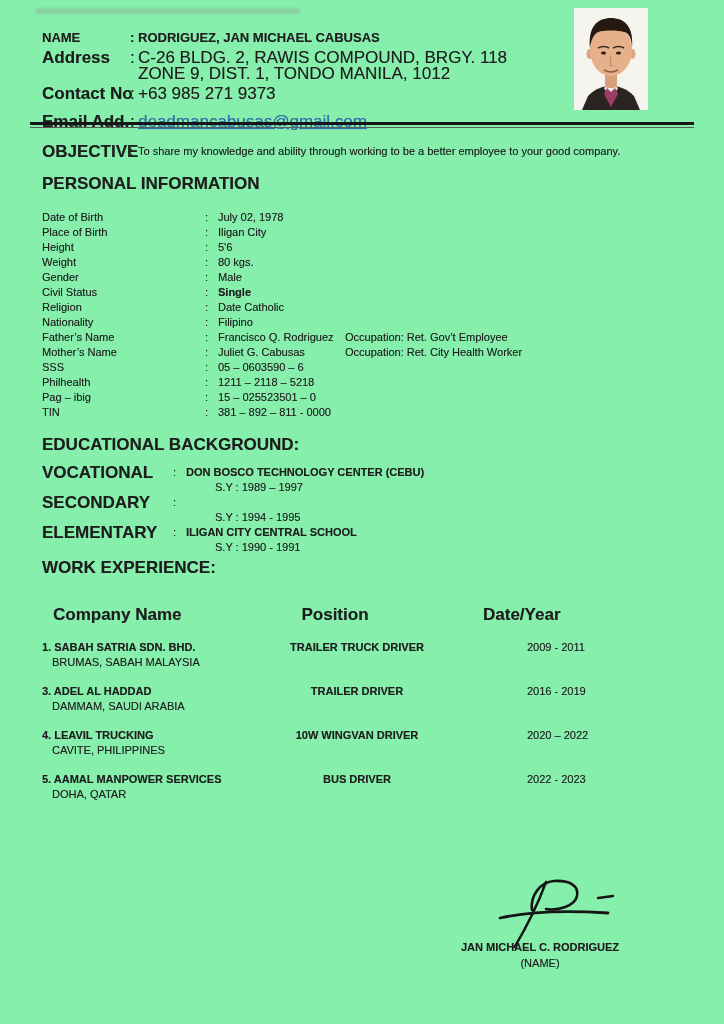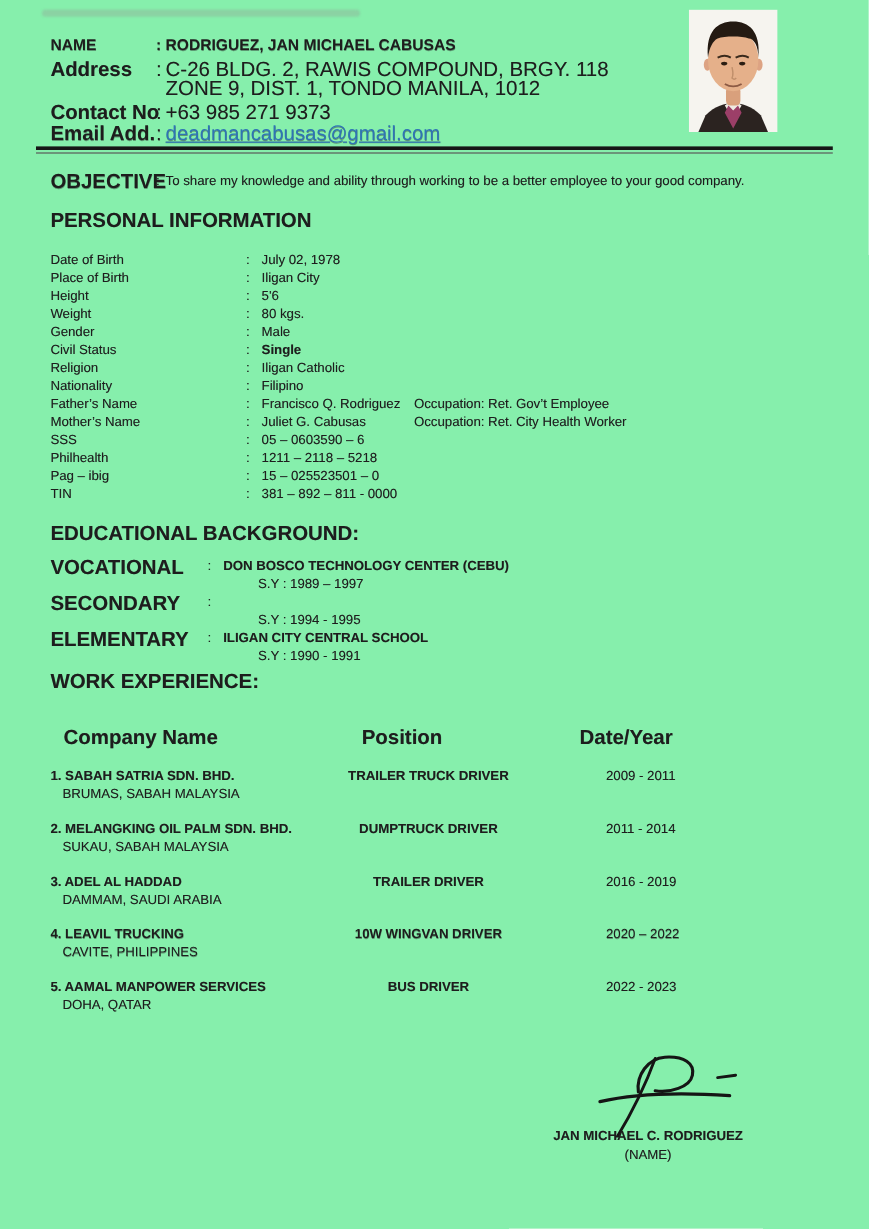--- a/index.html
+++ b/index.html
@@ -45,21 +45,21 @@
   
   .wk-head{left:42px;top:607px;width:660px;position:absolute;height:16px;}
   .wk-head .c1{position:absolute;left:11px;}
   .wk-head .c2{position:absolute;left:238px;width:110px;text-align:center;}
   .wk-head .c3{position:absolute;left:441px;}
   .wk{left:42px;top:640px;width:660px;}
   .wk-row{position:relative;height:30px;margin-bottom:14px;}
   .wk-row .co{position:absolute;left:0;top:0;white-space:nowrap;}
   .wk-row .loc{position:absolute;left:10px;top:15px;white-space:nowrap;}
   .wk-row .pos{position:absolute;left:230px;top:0;width:170px;text-align:center;white-space:nowrap;}
-  .wk-row .dt{position:absolute;left:463px;top:0;white-space:nowrap;}
+  .wk-row .dt{position:absolute;left:485px;top:0;white-space:nowrap;}
   
   .sig-svg{left:486px;top:876px;}
   .sig-name{left:440px;top:940px;width:200px;text-align:center;
     font-weight:700;white-space:nowrap;}
   .sig-cap{left:440px;top:956px;width:200px;text-align:center;}
   .photo{left:574px;top:8px;width:74px;height:102px;}
 </style>
 </head>
 <body>
 
@@ -97,21 +97,21 @@
       <span class="val">C-26 BLDG. 2, RAWIS COMPOUND, BRGY. 118</span>
     </div>
     <div class="hdr-row fs12">
       <span class="val">ZONE 9, DIST. 1, TONDO MANILA, 1012</span>
     </div>
     <div class="hdr-row fs12" style="margin-top:4px;">
       <span class="lbl b">Contact No</span>
       <span class="col">:</span>
       <span class="val">+63 985 271 9373</span>
     </div>
-    <div class="hdr-row fs12" style="margin-top:2px;">
+    <div class="hdr-row fs12" style="margin-top:12px;">
       <span class="lbl b">Email Add.</span>
       <span class="col">:</span>
       <a class="val email" href="#">deadmancabusas@gmail.com</a>
     </div>
   </div>
 
   <div class="abs divider"></div>
 
   <div class="obj fs11">
     <span class="b fs12">OBJECTIVE</span>
@@ -148,21 +148,21 @@
       <span class="val">Male</span>
     </div>
     <div class="pi-row">
       <span class="lbl">Civil Status</span>
       <span class="col">:</span>
       <span class="val b">Single</span>
     </div>
     <div class="pi-row">
       <span class="lbl">Religion</span>
       <span class="col">:</span>
-      <span class="val">Iligan Catholic</span>
+      <span class="val">Date Catholic</span>
     </div>
     <div class="pi-row">
       <span class="lbl">Nationality</span>
       <span class="col">:</span>
       <span class="val">Filipino</span>
     </div>
     <div class="pi-row">
       <span class="lbl">Father’s Name</span>
       <span class="col">:</span>
       <span class="val">Francisco Q. Rodriguez</span>
@@ -225,26 +225,20 @@
     <span class="c2">Position</span>
     <span class="c3">Date/Year</span>
   </div>
 
   <div class="abs wk fs11">
     <div class="wk-row">
       <span class="co b">1. SABAH SATRIA SDN. BHD.</span>
       <span class="loc">BRUMAS, SABAH MALAYSIA</span>
       <span class="pos b">TRAILER TRUCK DRIVER</span>
       <span class="dt">2009 - 2011</span>
-    </div>
-    <div class="wk-row">
-      <span class="co b">2. MELANGKING OIL PALM SDN. BHD.</span>
-      <span class="loc">SUKAU, SABAH MALAYSIA</span>
-      <span class="pos b">DUMPTRUCK DRIVER</span>
-      <span class="dt">2011 - 2014</span>
     </div>
     <div class="wk-row">
       <span class="co b">3.  ADEL AL HADDAD</span>
       <span class="loc">DAMMAM, SAUDI ARABIA</span>
       <span class="pos b">TRAILER DRIVER</span>
       <span class="dt">2016 - 2019</span>
     </div>
     <div class="wk-row">
       <span class="co b">4. LEAVIL TRUCKING</span>
       <span class="loc">CAVITE, PHILIPPINES</span>

